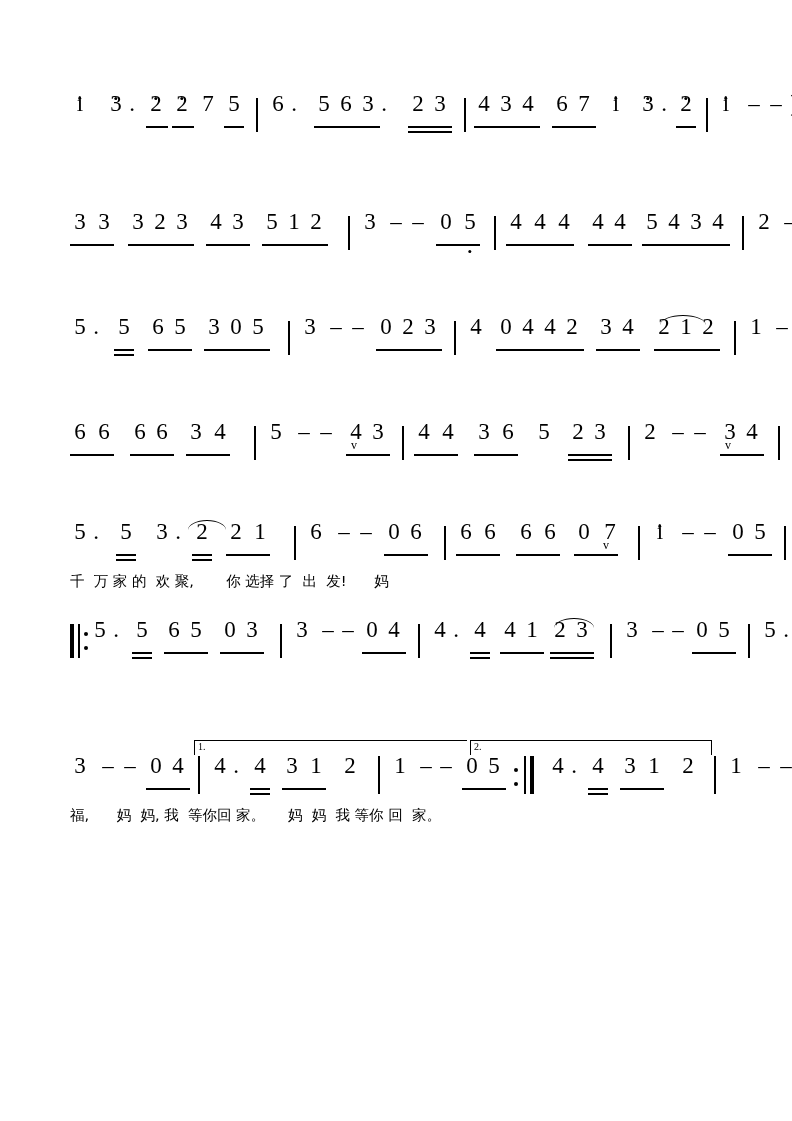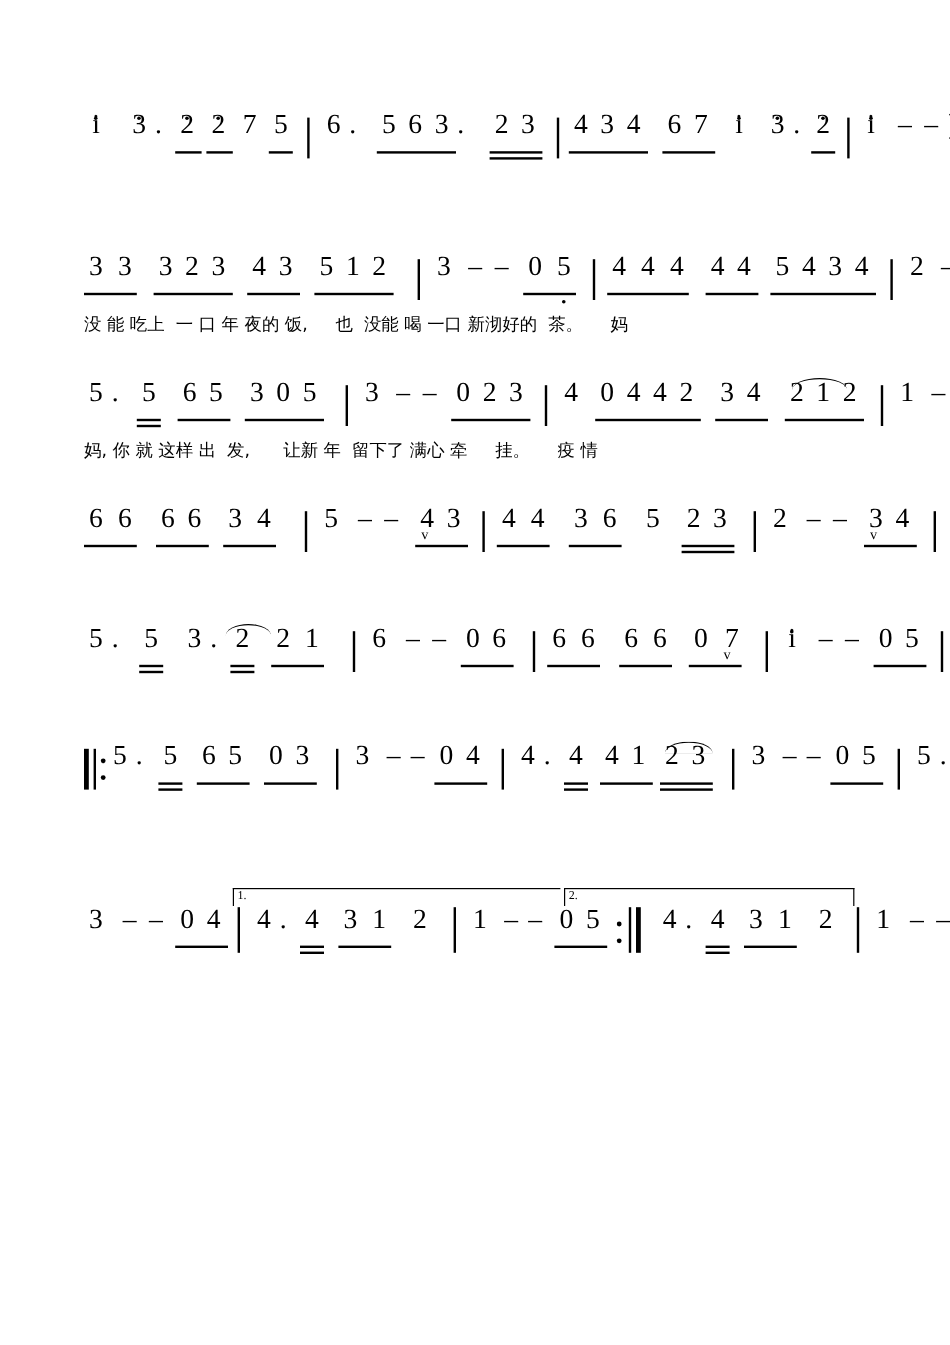--- a/index.html
+++ b/index.html
@@ -254,23 +254,20 @@
       <span class="g num" style="left:630px;">3</span>
       <span class="g num" style="left:652px;">4</span>
       <span class="beam" style="left:576px; top:34px; width:88px;"></span>
 
       <span class="bar" style="left:676px; top:6px; height:34px;"></span>
 
       <span class="g num" style="left:698px;">2</span>
       <span class="g num" style="left:724px;">–</span>
 
     </div>
-    <div class="lyricrow" style="height:30px;">
-      <span class="g lyr l" style="left:4px; top:8px;">没 能 吃上 &nbsp;一 口 年 夜的 饭,&nbsp;&nbsp;&nbsp;&nbsp;&nbsp;也 &nbsp;没能 喝 一口 新沏好的 &nbsp;茶。&nbsp;&nbsp;&nbsp;&nbsp;&nbsp;妈</span>
-    </div>
   </div>
 
   <div class="system" style="position:absolute; left:66px; top:315px; width:660px;">
     <div class="noterow">
       <span class="g num" style="left:14px;">5</span>
       <span class="g num" style="left:30px;">.</span>
       <span class="g num" style="left:58px;">5</span>
       <span class="beam" style="left:48px; top:34px; width:20px;"></span>
       <span class="beam" style="left:48px; top:39px; width:20px;"></span>
 
@@ -311,23 +308,20 @@
       <span class="g num" style="left:620px;">1</span>
       <span class="g num" style="left:642px;">2</span>
       <span class="beam" style="left:588px; top:34px; width:66px;"></span>
 
       <span class="bar" style="left:668px; top:6px; height:34px;"></span>
 
       <span class="g num" style="left:690px;">1</span>
       <span class="g num" style="left:716px;">–</span>
 
     </div>
-    <div class="lyricrow" style="height:30px;">
-      <span class="g lyr l" style="left:4px; top:8px;">妈, 你 就 这样 出 &nbsp;发,&nbsp;&nbsp;&nbsp;&nbsp;&nbsp;&nbsp;让新 年 &nbsp;留下了 满心 牵&nbsp;&nbsp;&nbsp;&nbsp;&nbsp;挂。&nbsp;&nbsp;&nbsp;&nbsp;&nbsp;疫 情</span>
-    </div>
   </div>
 
   <div class="system" style="position:absolute; left:66px; top:420px; width:660px;">
     <div class="noterow">
       <span class="g num" style="left:14px;">6</span>
       <span class="g num" style="left:38px;">6</span>
       <span class="beam" style="left:4px; top:34px; width:44px;"></span>
 
       <span class="g num" style="left:74px;">6</span>
       <span class="g num" style="left:96px;">6</span>
@@ -425,20 +419,23 @@
       <span class="g num" style="left:594px;">i</span>
       <span class="dotup" style="left:594px; top:5px;"></span>
       <span class="g num" style="left:622px;">–</span>
       <span class="g num" style="left:644px;">–</span>
       <span class="g num" style="left:672px;">0</span>
       <span class="g num" style="left:694px;">5</span>
       <span class="beam" style="left:662px; top:34px; width:44px;"></span>
 
       <span class="bar" style="left:718px; top:6px; height:34px;"></span>
     </div>
+    <div class="lyricrow" style="height:30px;">
+      <span class="g lyr l" style="left:4px; top:8px;">千 &nbsp;万 家 的 &nbsp;欢 聚,&nbsp;&nbsp;&nbsp;&nbsp;&nbsp;&nbsp;&nbsp;你 选择 了 &nbsp;出 &nbsp;发!&nbsp;&nbsp;&nbsp;&nbsp;&nbsp;&nbsp;妈</span>
+    </div>
   </div>
 
   <div class="system" style="position:absolute; left:66px; top:618px; width:660px;">
     <div class="noterow">
 
       <span class="thickbar" style="left:4px; top:6px; height:34px;"></span>
       <span class="bar" style="left:12px; top:6px; height:34px;"></span>
       <span class="repdot" style="left:20px; top:14px;"></span>
       <span class="repdot" style="left:20px; top:28px;"></span>
 
@@ -555,15 +552,18 @@
 
       <span class="g num" style="left:622px;">2</span>
 
       <span class="bar" style="left:648px; top:2px; height:38px;"></span>
 
       <span class="g num" style="left:670px;">1</span>
       <span class="g num" style="left:698px;">–</span>
       <span class="g num" style="left:720px;">–</span>
 
     </div>
+    <div class="lyricrow" style="height:30px;">
+      <span class="g lyr l" style="left:4px; top:8px;">福,&nbsp;&nbsp;&nbsp;&nbsp;&nbsp;&nbsp;妈 &nbsp;妈, 我 &nbsp;等你回 家。&nbsp;&nbsp;&nbsp;&nbsp;&nbsp;妈 &nbsp;妈 &nbsp;我 等你 回 &nbsp;家。</span>
+    </div>
   </div>
 
 </div>
 
 </body></html>

